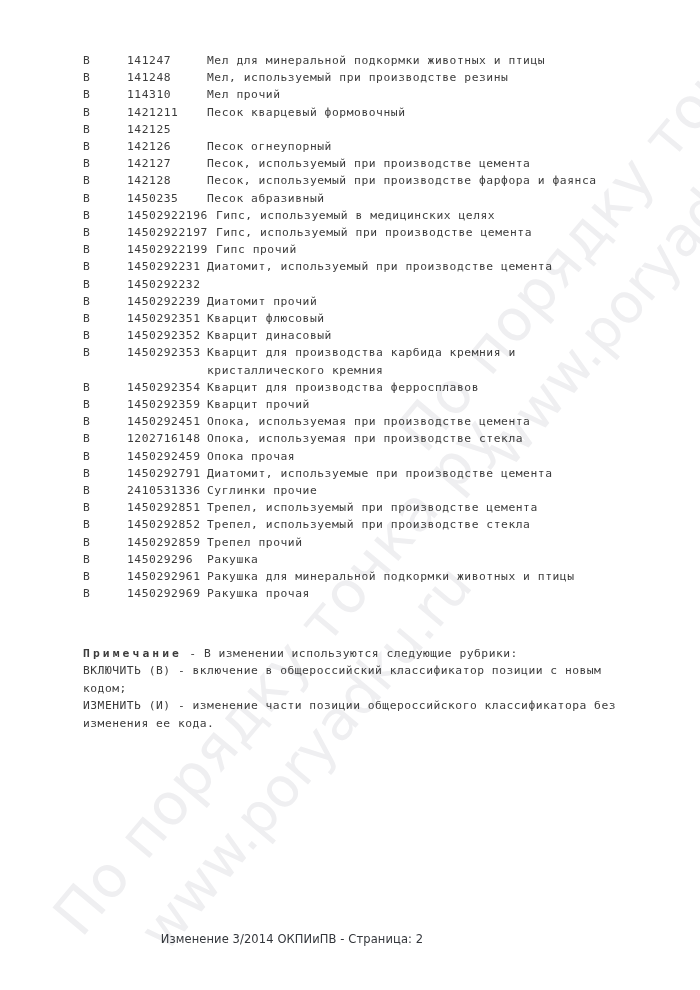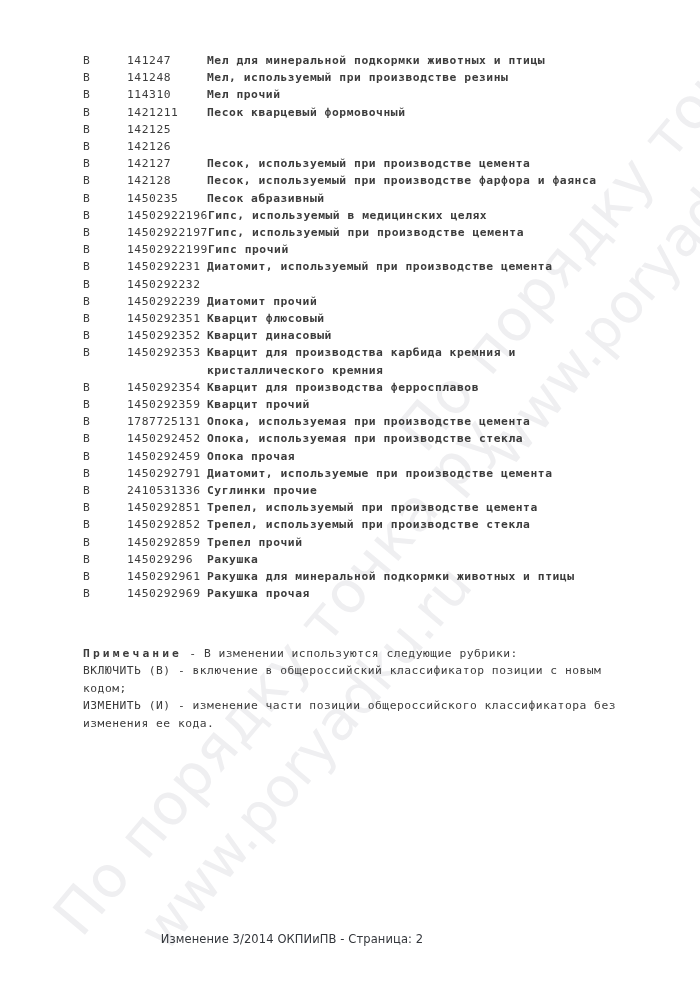--- a/index.html
+++ b/index.html
@@ -83,26 +83,25 @@
   .entry-action {
     flex: 0 0 44px;
     white-space: pre;
   }
   .entry-code {
     flex: 0 0 80px;
     white-space: pre;
   }
   .entry-code.wide {
     flex: 0 0 auto;
-    padding-right: 0;
+    padding-right: 8px;
   }
   .entry-desc {
     flex: 1 1 auto;
     white-space: pre-wrap;
-    font-weight: bold;
   }
 
   
   .note {
     position: absolute;
     left: 83px;
     top: 645px;
     width: 545px;
     font-size: 11.3px;
     line-height: 17.4px;
@@ -167,20 +166,21 @@
           <div class="entry-code">1421211</div>
           <div class="entry-desc">Песок кварцевый формовочный</div>
         </div>
         <div class="entry">
           <div class="entry-action">В</div>
           <div class="entry-code">142125</div>
         </div>
         <div class="entry">
           <div class="entry-action">В</div>
           <div class="entry-code">142126</div>
+          <div class="entry-desc">Песок огнеупорный</div>
         </div>
         <div class="entry">
           <div class="entry-action">В</div>
           <div class="entry-code">142127</div>
           <div class="entry-desc">Песок, используемый при производстве цемента</div>
         </div>
         <div class="entry">
           <div class="entry-action">В</div>
           <div class="entry-code">142128</div>
           <div class="entry-desc">Песок, используемый при производстве фарфора и фаянса</div>
@@ -240,26 +240,26 @@
           <div class="entry-code">1450292354</div>
           <div class="entry-desc">Кварцит для производства ферросплавов</div>
         </div>
         <div class="entry">
           <div class="entry-action">В</div>
           <div class="entry-code">1450292359</div>
           <div class="entry-desc">Кварцит прочий</div>
         </div>
         <div class="entry">
           <div class="entry-action">В</div>
-          <div class="entry-code">1787725131</div>
+          <div class="entry-code">1450292451</div>
           <div class="entry-desc">Опока, используемая при производстве цемента</div>
         </div>
         <div class="entry">
           <div class="entry-action">В</div>
-          <div class="entry-code">1450292452</div>
+          <div class="entry-code">1202716148</div>
           <div class="entry-desc">Опока, используемая при производстве стекла</div>
         </div>
         <div class="entry">
           <div class="entry-action">В</div>
           <div class="entry-code">1450292459</div>
           <div class="entry-desc">Опока прочая</div>
         </div>
         <div class="entry">
           <div class="entry-action">В</div>
           <div class="entry-code">1450292791</div>

